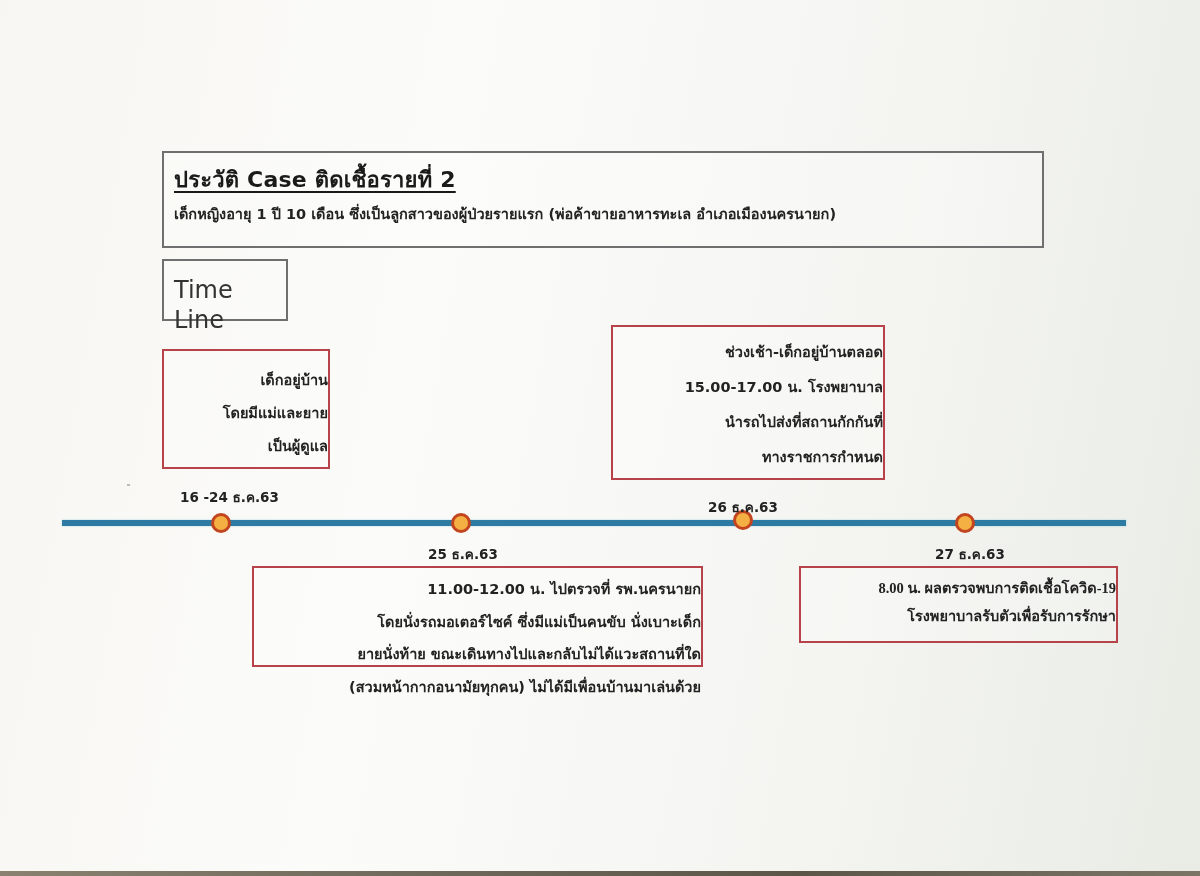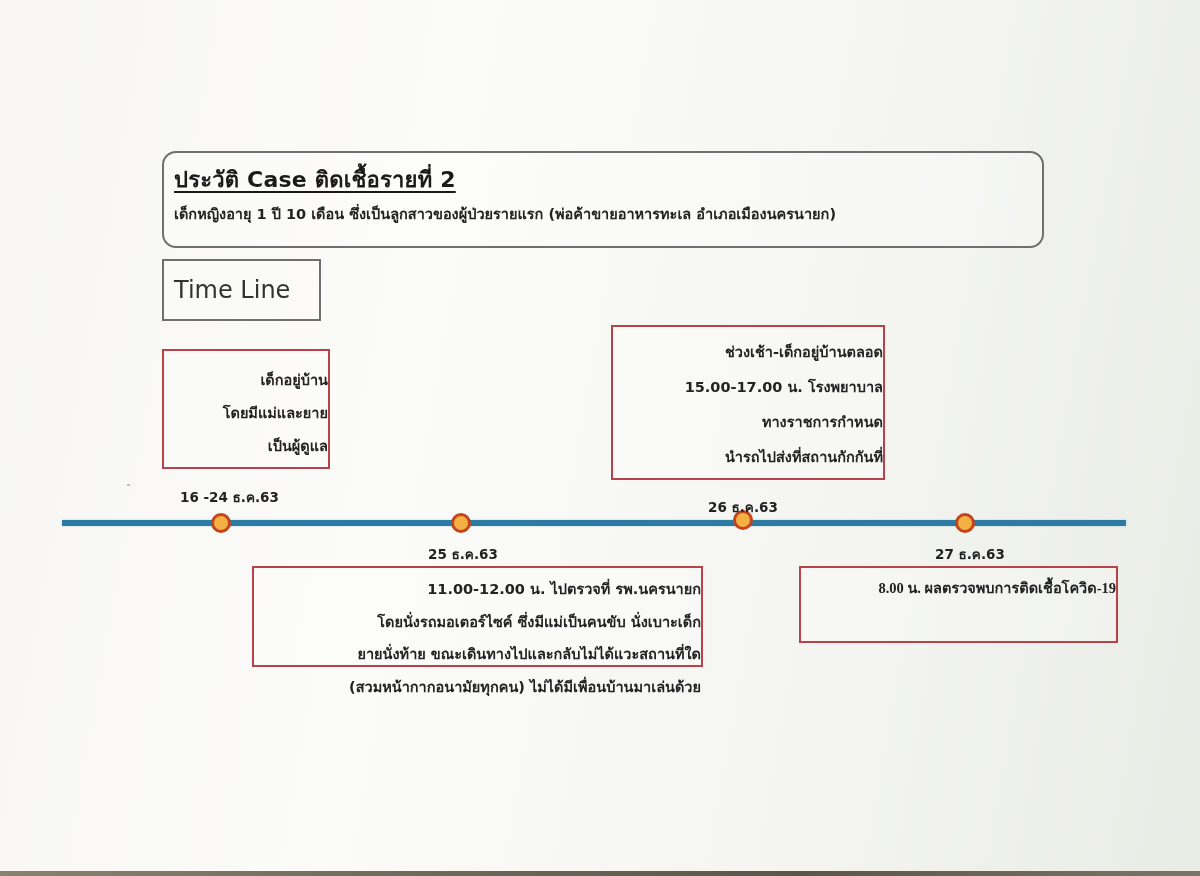--- a/index.html
+++ b/index.html
@@ -58,21 +58,21 @@
       font-size: 14.5px;
       font-weight: bold;
       line-height: 22px;
       color: #222;
     }
 
     
     #timeline-label-box {
       left: 162px;
       top: 259px;
-      width: 159px;
+      width: 126px;
       height: 62px;
       padding: 14px 0 0 10px;
       font-size: 24px;
       color: #333;
       line-height: 30px;
     }
 
     
     .event {
       font-size: 14.5px;
@@ -165,40 +165,40 @@
       width: 3px;
       height: 2px;
       background: #bbb;
     }
   </style>
 </head>
 <body>
 
 <div class="speck"></div>
 
-<div id="title-box" class="box box-gray" style="border-color: rgb(111, 111, 111); border-radius: 14px;">
+<div id="title-box" class="box box-gray" style="border-color: rgb(111, 111, 111);">
   <div class="title">ประวัติ Case ติดเชื้อรายที่ 2</div>
   <div class="subtitle">เด็กหญิงอายุ 1 ปี 10 เดือน ซึ่งเป็นลูกสาวของผู้ป่วยรายแรก (พ่อค้าขายอาหารทะเล อำเภอเมืองนครนายก)</div>
 </div>
 
 <div id="timeline-label-box" class="box box-gray" style="border-color: rgb(111, 111, 111);">
   <span>Time Line</span>
 </div>
 
 <div id="event-1" class="box box-red event" style="border-color: rgb(183, 66, 74);">
   <span class="line">เด็กอยู่บ้าน</span>
   <span class="line">โดยมีแม่และยาย</span>
   <span class="line">เป็นผู้ดูแล</span>
 </div>
 
 <div id="event-3" class="box box-red event" style="border-color: rgb(183, 66, 74);">
   <span class="line">ช่วงเช้า-เด็กอยู่บ้านตลอด</span>
   <span class="line">15.00-17.00 น. โรงพยาบาล</span>
+  <span class="line">นำรถไปส่งที่สถานกักกันที่</span>
   <span class="line">ทางราชการกำหนด</span>
-  <span class="line">นำรถไปส่งที่สถานกักกันที่</span>
 </div>
 
 <div id="timeline-axis" style="background: rgb(45, 122, 163);"></div>
 
 <div id="marker-1" class="marker" style="background: rgb(245, 176, 67); border-color: rgb(195, 69, 31);"></div>
 <div id="marker-2" class="marker" style="background: rgb(245, 176, 67); border-color: rgb(195, 69, 31);"></div>
 <div id="marker-3" class="marker" style="background: rgb(245, 176, 67); border-color: rgb(195, 69, 31);"></div>
 <div id="marker-4" class="marker" style="background: rgb(245, 176, 67); border-color: rgb(195, 69, 31);"></div>
 
 <div id="date-1" class="date-label">16 -24 ธ.ค.63</div>
@@ -208,15 +208,16 @@
 
 <div id="event-2" class="box box-red event" style="border-color: rgb(183, 66, 74);">
   <span class="line">11.00-12.00 น. ไปตรวจที่ รพ.นครนายก</span>
   <span class="line">โดยนั่งรถมอเตอร์ไซค์ ซึ่งมีแม่เป็นคนขับ นั่งเบาะเด็ก</span>
   <span class="line">ยายนั่งท้าย ขณะเดินทางไปและกลับไม่ได้แวะสถานที่ใด</span>
   <span class="line">(สวมหน้ากากอนามัยทุกคน) ไม่ได้มีเพื่อนบ้านมาเล่นด้วย</span>
 </div>
 
 <div id="event-4" class="box box-red event" style="border-color: rgb(183, 66, 74);">
   <span class="line">8.00 น. ผลตรวจพบการติดเชื้อโควิด-19</span>
+  <span class="line">โรงพยาบาลรับตัวเพื่อรับการรักษา</span>
 </div>
 
 <div class="bottom-edge"></div>
 
 </body></html>

